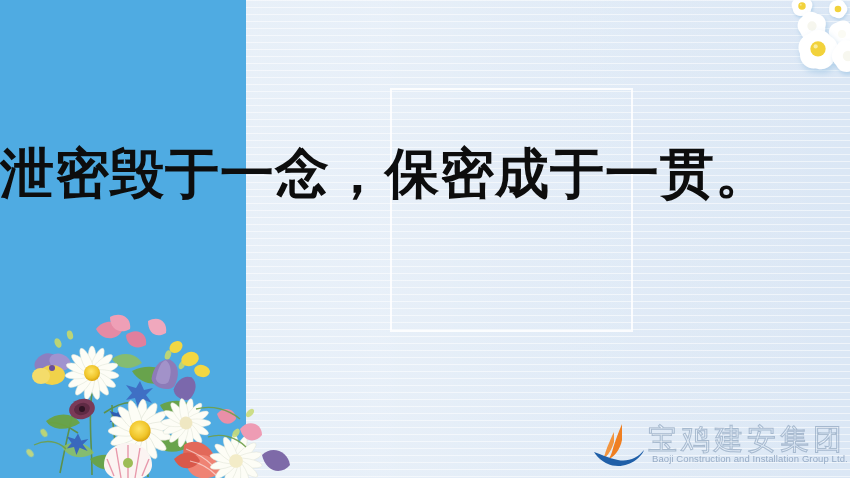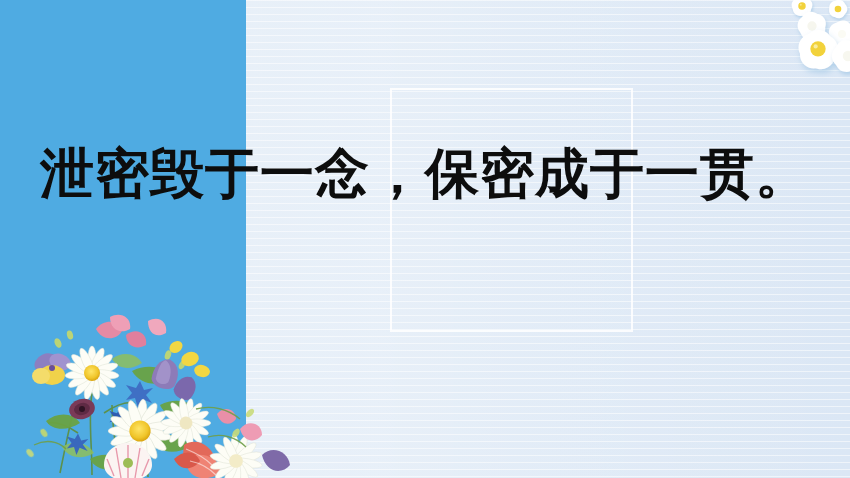--- a/index.html
+++ b/index.html
@@ -60,21 +60,21 @@
     border: 2px solid rgba(255,255,255,0.85);
     box-sizing: border-box;
   }
 
   
   .headline {
     position: absolute;
     left: 0;
     top: 147px;
     width: 850px;
-    text-align: center;
+    text-align: left;
     font-family: "DejaVu Sans", "Liberation Sans", sans-serif;
     font-size: 54px;
     font-weight: 700;
     color: #0d0d0d;
     letter-spacing: 1px;
     line-height: 1.0;
     white-space: nowrap;
   }
 
   
@@ -453,14 +453,25 @@
       </g>
       <g fill="#c9db7a" opacity="0.9">
         <ellipse cx="236" cy="120" rx="3" ry="5" transform="rotate(35 236 120)"></ellipse>
         <ellipse cx="250" cy="100" rx="3" ry="5" transform="rotate(45 250 100)"></ellipse>
         <ellipse cx="30" cy="140" rx="2.8" ry="4.5" transform="rotate(-40 30 140)"></ellipse>
       </g>
     </svg>
   </div>
 
 
+  <div class="watermark">
+    <div class="wm-mark">
+      <svg width="56" height="46" viewBox="0 0 56 46" xmlns="http://www.w3.org/2000/svg">
+        <path d="M30,2 C30,2 24,16 20,30 C18,36 16,38 14,38 C22,36 28,28 30,18 Z" fill="#ef7f22"></path>
+        <path d="M22,10 C22,10 16,22 13,32 C11,37 9,38 7,38 C14,37 19,30 22,20 Z" fill="#f2953f"></path>
+        <path d="M2,30 C2,30 10,44 26,44 C40,44 50,34 52,28 C46,36 36,40 26,38 C16,36 8,32 2,30 Z" fill="#1f5fa8"></path>
+      </svg>
+    </div>
+    <div class="wm-text-cn">宝鸡建安集团</div>
+    <div class="wm-text-en">Baoji Construction and Installation Group Ltd.</div>
+  </div>
 
 </div>
 
 </body></html>

